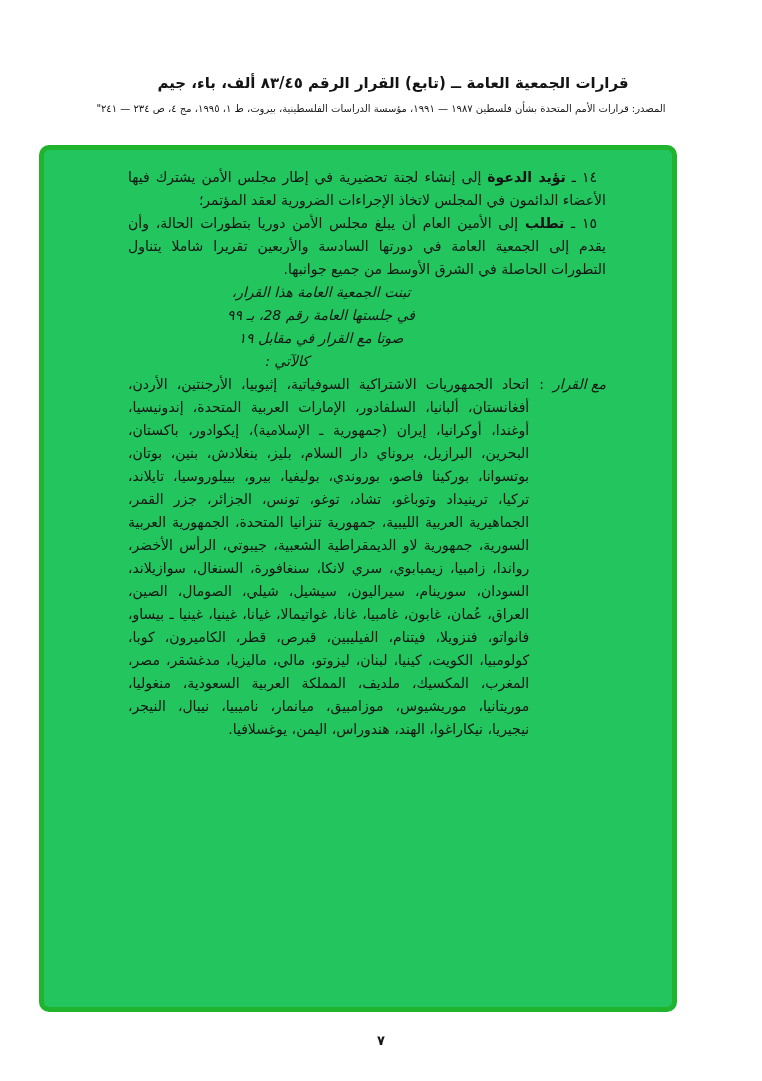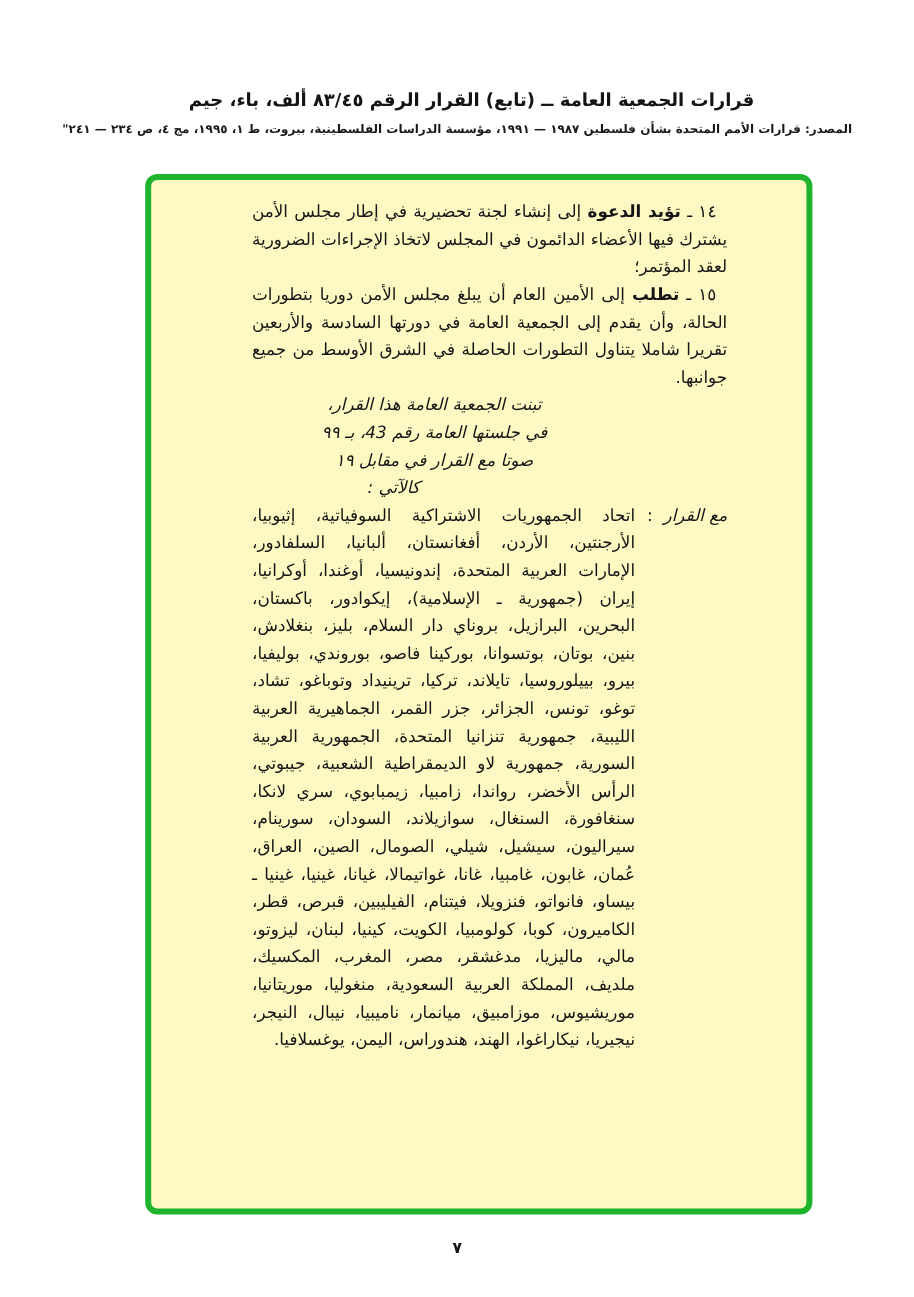--- a/index.html
+++ b/index.html
@@ -11,28 +11,28 @@
     color:#141414;
     direction:rtl;
     overflow:hidden;
   }
   .title{
     position:absolute;top:74px;left:0;width:100%;
     text-align:center;font-weight:700;font-size:15px;letter-spacing:0;padding-left:12px;
   }
   .source{
     position:absolute;top:103px;left:0;width:100%;
-    text-align:center;font-weight:700;font-size:10px;color:#1a1a1a;
+    text-align:center;font-weight:400;font-size:10px;color:#1a1a1a;
   }
   .frame{
     position:absolute;top:145px;right:85px;
-    width:556px;height:867px;box-sizing:border-box;
+    width:638px;height:867px;box-sizing:border-box;
     border:5px solid #1fb32e;border-radius:10px;
     padding:16px 66px 0 84px;
-    background:#fef9c3;
+    background:#22c55e;
   }
   .para{
     margin:0;text-align:justify;text-indent:9px;
     font-size:14px;line-height:23px;
   }
   .para b{font-weight:700;}
   .adoption{
     font-style:italic;font-size:14px;line-height:23px;
     margin:0 92px 0 0;text-align:center;
   }
@@ -60,21 +60,21 @@
   <div class="source">المصدر: قرارات الأمم المتحدة بشأن فلسطين ١٩٨٧ — ١٩٩١، مؤسسة الدراسات الفلسطينية، بيروت، ط ١، ١٩٩٥، مج ٤، ص ٢٣٤ — ٢٤١"</div>
 
   <div class="frame">
 
     <p class="para"><span>١٤ ـ </span><b>تؤيد الدعوة</b><span> إلى إنشاء لجنة تحضيرية في إطار مجلس الأمن يشترك فيها الأعضاء الدائمون في المجلس لاتخاذ الإجراءات الضرورية لعقد المؤتمر؛</span></p>
 
     <p class="para"><span>١٥ ـ </span><b>تطلب</b><span> إلى الأمين العام أن يبلغ مجلس الأمن دوريا بتطورات الحالة، وأن يقدم إلى الجمعية العامة في دورتها السادسة والأربعين تقريرا شاملا يتناول التطورات الحاصلة في الشرق الأوسط من جميع جوانبها.</span></p>
 
     <div class="adoption">
       <div class="ad-line">تبنت الجمعية العامة هذا القرار،</div>
-      <div class="ad-line">في جلستها العامة رقم 43، بـ ٩٩</div>
+      <div class="ad-line">في جلستها العامة رقم 28، بـ ٩٩</div>
       <div class="ad-line">صوتا مع القرار في مقابل ١٩</div>
       <div class="ad-line ad-last">كالآتي :</div>
     </div>
 
     <div class="vote-row">
       <div class="vote-label">مع القرار</div>
       <div class="vote-colon">:</div>
       <div class="vote-countries">اتحاد الجمهوريات الاشتراكية السوفياتية، إثيوبيا، الأرجنتين، الأردن، أفغانستان، ألبانيا، السلفادور، الإمارات العربية المتحدة، إندونيسيا، أوغندا، أوكرانيا، إيران (جمهورية ـ الإسلامية)، إيكوادور، باكستان، البحرين، البرازيل، بروناي دار السلام، بليز، بنغلادش، بنين، بوتان، بوتسوانا، بوركينا فاصو، بوروندي، بوليفيا، بيرو، بييلوروسيا، تايلاند، تركيا، ترينيداد وتوباغو، تشاد، توغو، تونس، الجزائر، جزر القمر، الجماهيرية العربية الليبية، جمهورية تنزانيا المتحدة، الجمهورية العربية السورية، جمهورية لاو الديمقراطية الشعبية، جيبوتي، الرأس الأخضر، رواندا، زامبيا، زيمبابوي، سري لانكا، سنغافورة، السنغال، سوازيلاند، السودان، سورينام، سيراليون، سيشيل، شيلي، الصومال، الصين، العراق، عُمان، غابون، غامبيا، غانا، غواتيمالا، غيانا، غينيا، غينيا ـ بيساو، فانواتو، فنزويلا، فيتنام، الفيليبين، قبرص، قطر، الكاميرون، كوبا، كولومبيا، الكويت، كينيا، لبنان، ليزوتو، مالي، ماليزيا، مدغشقر، مصر، المغرب، المكسيك، ملديف، المملكة العربية السعودية، منغوليا، موريتانيا، موريشيوس، موزامبيق، ميانمار، ناميبيا، نيبال، النيجر، نيجيريا، نيكاراغوا، الهند، هندوراس، اليمن، يوغسلافيا.</div>
     </div>
 

